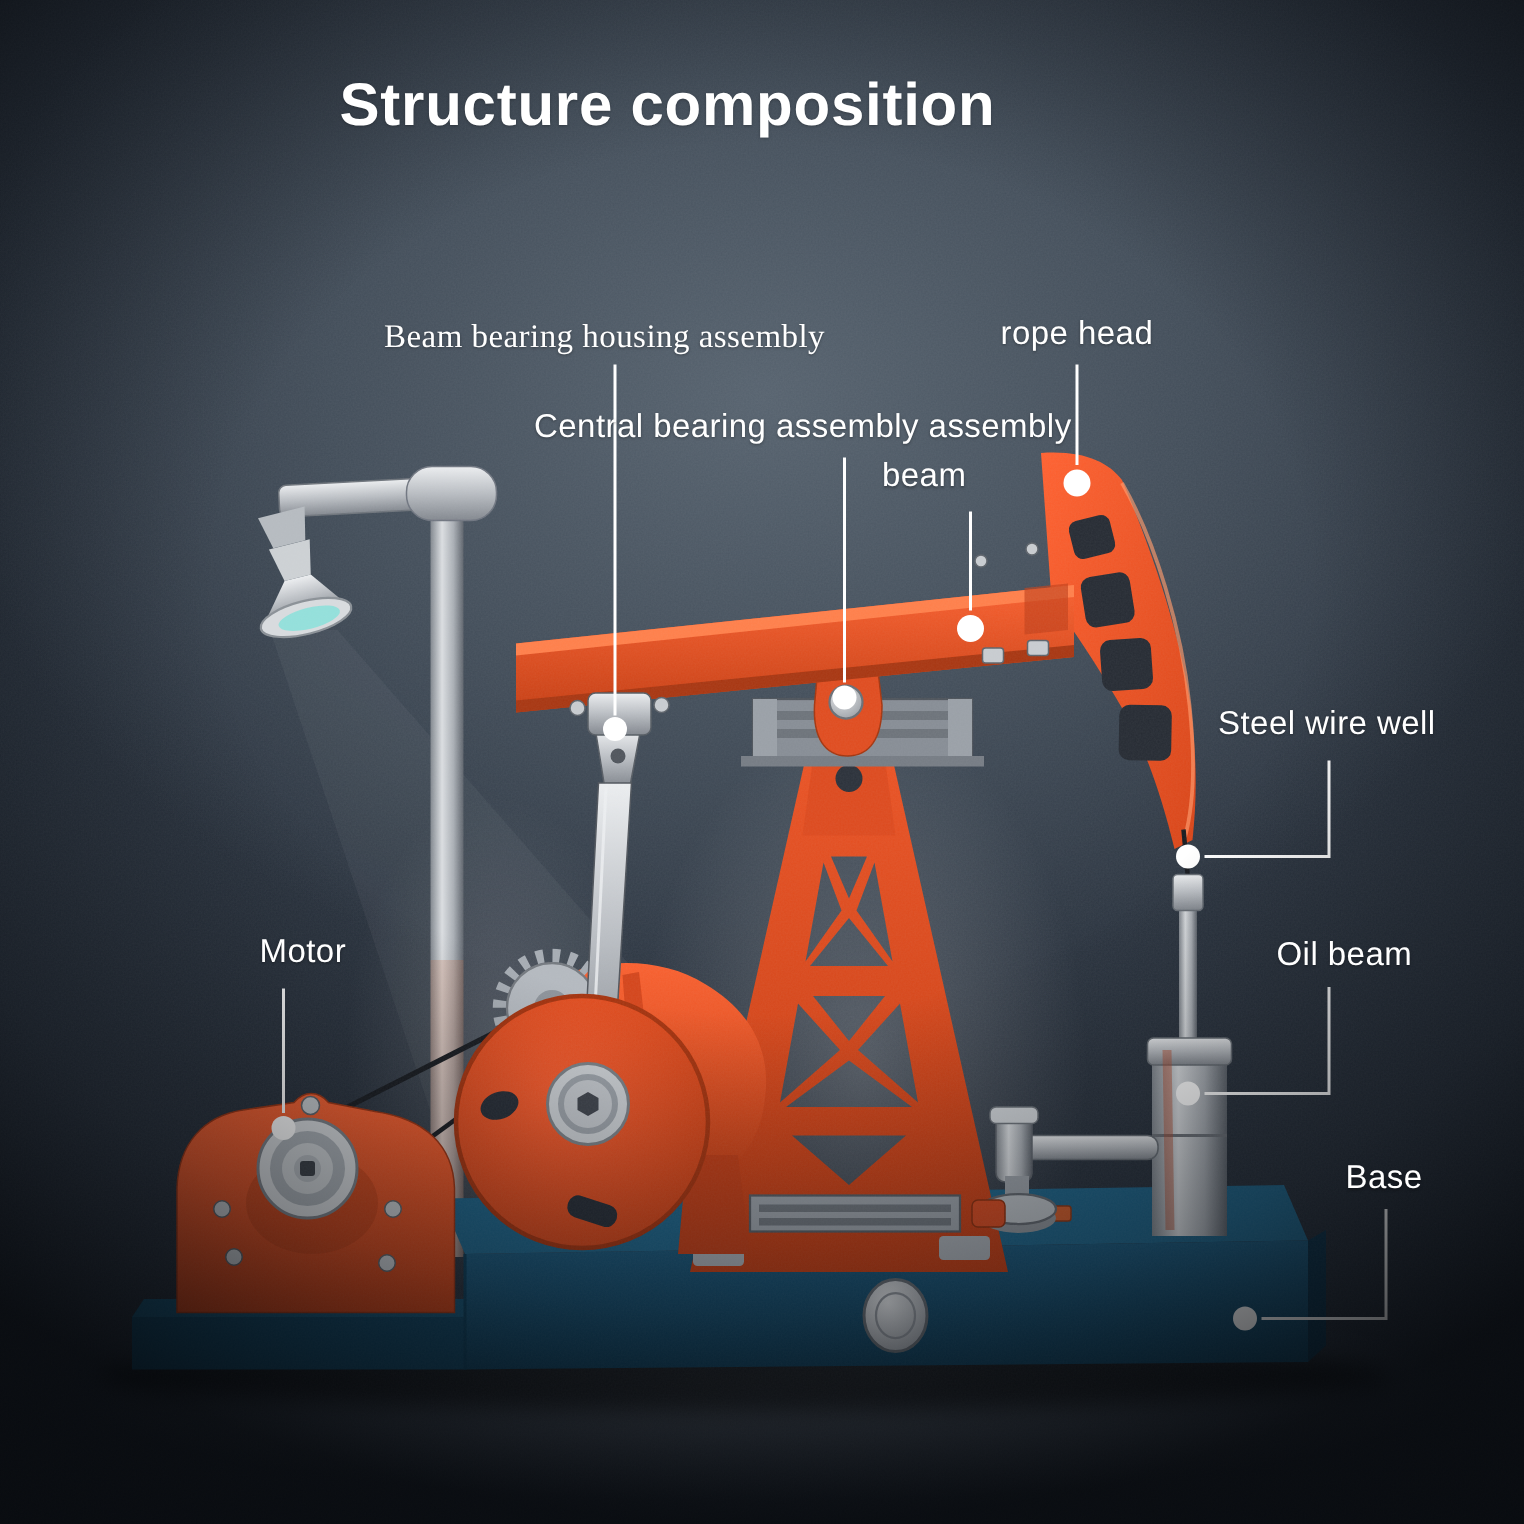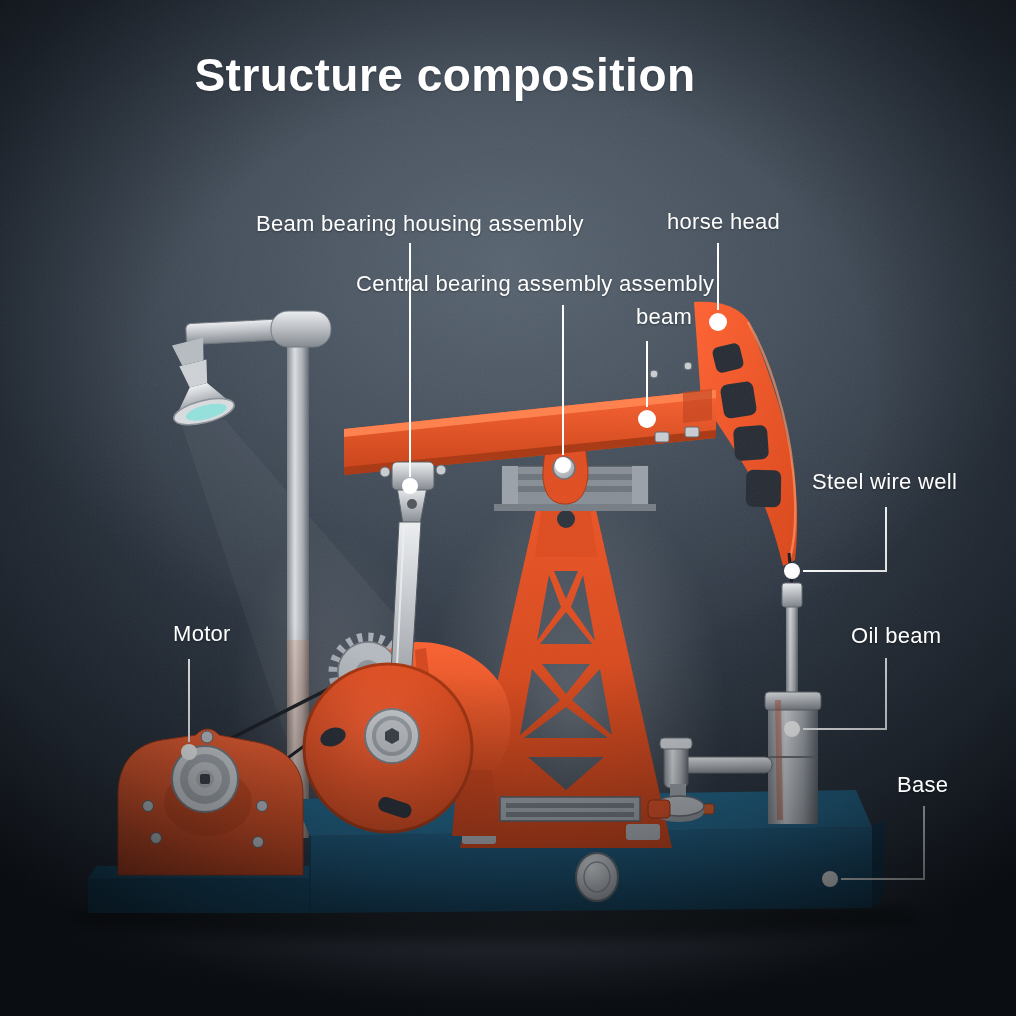--- a/index.html
+++ b/index.html
@@ -16,31 +16,31 @@
     position:absolute;left:0;top:860px;width:1016px;height:156px;
     background:radial-gradient(ellipse 58% 62% at 50% 42%, rgba(158,166,176,.34) 0%, rgba(140,148,158,.14) 52%, rgba(120,128,138,0) 78%);
   }
   .vignette{
     position:absolute;inset:0;pointer-events:none;
     background:radial-gradient(ellipse 78% 62% at 50% 38%, rgba(0,0,0,0) 46%, rgba(6,9,13,.42) 78%, rgba(3,5,8,.78) 100%);
   }
   svg{position:absolute;left:0;top:0;}
   .page-title{
     position:absolute;left:0;top:48px;width:890px;text-align:center;
-    font-size:46px;font-weight:700;letter-spacing:.5px;color:#ffffff;
+    font-size:40px;font-weight:700;letter-spacing:.5px;color:#ffffff;
     text-shadow:0 1px 2px rgba(0,0,0,.25);
   }
   .callout{
     position:absolute;color:#ffffff;font-size:22px;font-weight:400;
     white-space:nowrap;text-shadow:0 1px 2px rgba(0,0,0,.35);letter-spacing:.3px;
   }
-  .lb-beam-bearing{left:256px;top:211px;}
+  .lb-beam-bearing{left:256px;top:211px;font-family:Liberation Serif, serif;}
   .lb-central-bearing{left:356px;top:271px;}
   .lb-horse-head{left:667px;top:209px;}
-  .lb-beam{left:636px;top:304px;}
+  .lb-beam{left:588px;top:304px;}
   .lb-steel-wire{left:812px;top:469px;}
   .lb-oil-well{left:851px;top:623px;}
   .lb-base{left:897px;top:772px;}
   .lb-motor{left:173px;top:621px;}
 </style>
 </head>
 <body>
 
 <div id="stage">
 
@@ -293,20 +293,20 @@
       <circle cx="189" cy="752" r="8"></circle>
     </g>
   </svg>
 
   <div class="vignette"></div>
 
   <div class="page-title">Structure composition</div>
 
   <div class="callout lb-beam-bearing">Beam bearing housing assembly</div>
   <div class="callout lb-central-bearing">Central bearing assembly assembly</div>
-  <div class="callout lb-horse-head">horse head</div>
+  <div class="callout lb-horse-head">rope head</div>
   <div class="callout lb-beam">beam</div>
   <div class="callout lb-steel-wire">Steel wire well</div>
   <div class="callout lb-oil-well">Oil beam</div>
   <div class="callout lb-base">Base</div>
   <div class="callout lb-motor">Motor</div>
 
 </div>
 
 </body></html>

